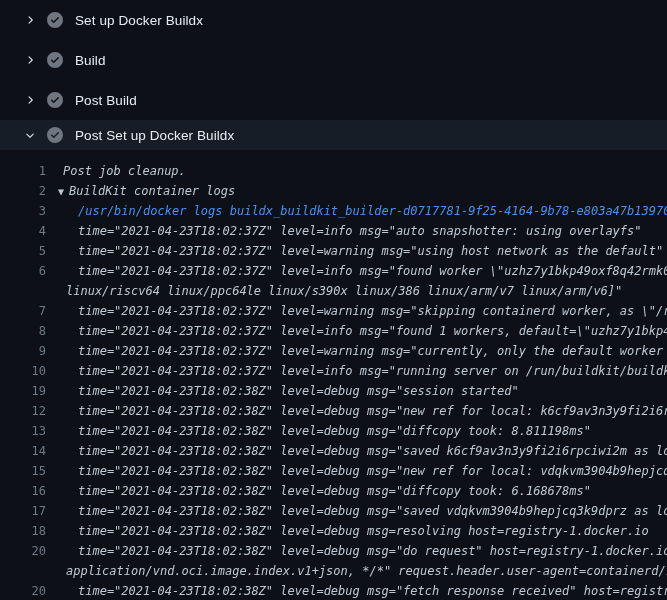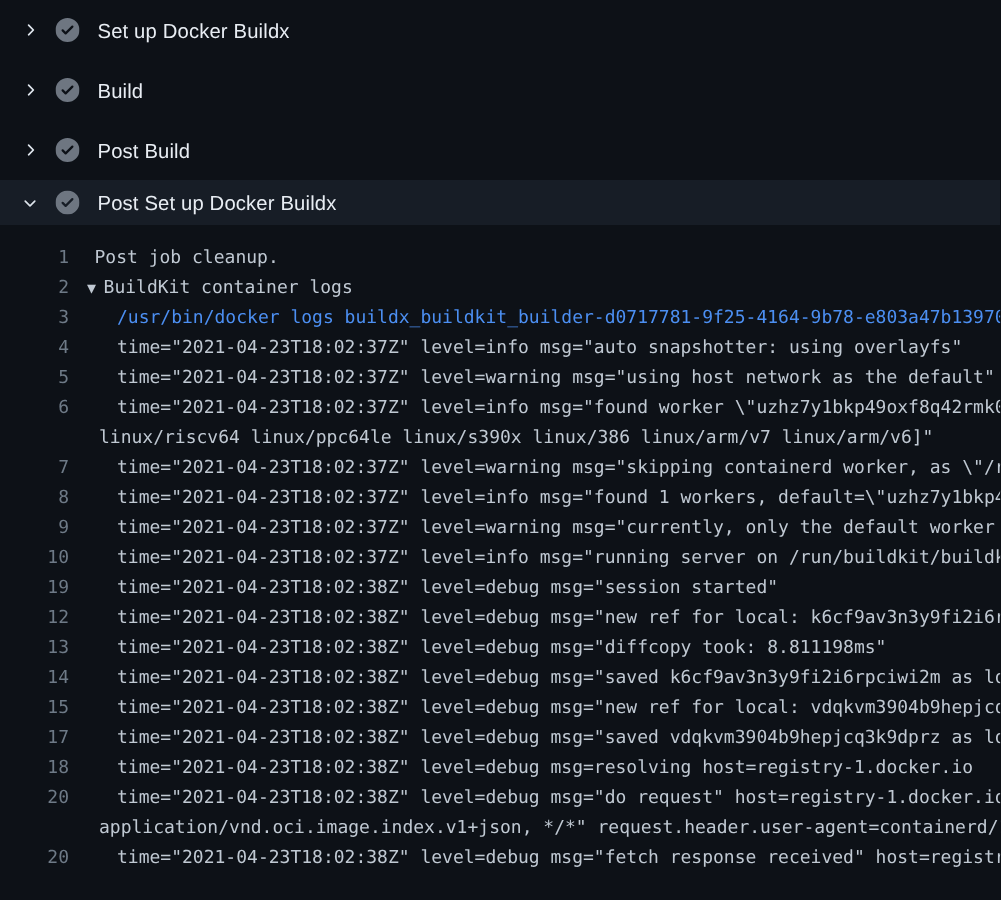--- a/index.html
+++ b/index.html
@@ -8,21 +8,21 @@
     width: 667px; height: 600px;
     overflow: hidden;
     background: #0d1117;
     font-family: "Liberation Sans", sans-serif;
   }
   
   .step-row {
     height: 40px;
     display: flex;
     align-items: center;
-    padding-left: 14px;
+    padding-left: 24px;
     cursor: pointer;
     box-sizing: border-box;
   }
   .step-row.expanded { background: #171d26; height: 30px; }
   .chev { width: 16px; height: 16px; flex: none; display: flex; align-items: center; }
   .chev svg { width: 12px; height: 12px; fill: #dee5ec; }
   .check { width: 16px; height: 16px; flex: none; margin-left: 7px; }
   .check svg { width: 16px; height: 16px; fill: #6e7681; }
   .step-title {
     margin-left: 12px;
@@ -39,21 +39,21 @@
     color: #c0c9d3;
   }
   .log-row { display: flex; white-space: pre; height: 20px; overflow: hidden; }
   .num {
     width: 46px; flex: none;
     text-align: right;
     color: #6e7a87;
     cursor: pointer;
     user-select: none;
   }
-  .txt { flex: none; }
+  .txt { flex: none; font-style: italic; }
   .ind-base  { margin-left: 17px; }
   .ind-group { margin-left: 12px; cursor: pointer; }
   .ind-child { margin-left: 32px; }
   .ind-cont  { margin-left: 20px; }
   .cmd { color: #4c8ff2; }
   .marker { margin-right: 5px; font-size: 10px; }
 </style>
 </head>
 <body>
 
@@ -114,19 +114,20 @@
       <div class="log-row"><span class="num"></span><span class="txt ind-cont">linux/riscv64 linux/ppc64le linux/s390x linux/386 linux/arm/v7 linux/arm/v6]"</span></div>
       <div class="log-row"><span class="num">7</span><span class="txt ind-child">time="2021-04-23T18:02:37Z" level=warning msg="skipping containerd worker, as \"/run</span></div>
       <div class="log-row"><span class="num">8</span><span class="txt ind-child">time="2021-04-23T18:02:37Z" level=info msg="found 1 workers, default=\"uzhz7y1bkp49o</span></div>
       <div class="log-row"><span class="num">9</span><span class="txt ind-child">time="2021-04-23T18:02:37Z" level=warning msg="currently, only the default worker ca</span></div>
       <div class="log-row"><span class="num">10</span><span class="txt ind-child">time="2021-04-23T18:02:37Z" level=info msg="running server on /run/buildkit/buildkit</span></div>
       <div class="log-row"><span class="num">19</span><span class="txt ind-child">time="2021-04-23T18:02:38Z" level=debug msg="session started"</span></div>
       <div class="log-row"><span class="num">12</span><span class="txt ind-child">time="2021-04-23T18:02:38Z" level=debug msg="new ref for local: k6cf9av3n3y9fi2i6rpc</span></div>
       <div class="log-row"><span class="num">13</span><span class="txt ind-child">time="2021-04-23T18:02:38Z" level=debug msg="diffcopy took: 8.811198ms"</span></div>
       <div class="log-row"><span class="num">14</span><span class="txt ind-child">time="2021-04-23T18:02:38Z" level=debug msg="saved k6cf9av3n3y9fi2i6rpciwi2m as loca</span></div>
       <div class="log-row"><span class="num">15</span><span class="txt ind-child">time="2021-04-23T18:02:38Z" level=debug msg="new ref for local: vdqkvm3904b9hepjcq3k</span></div>
+      <div class="log-row"><span class="num">16</span><span class="txt ind-child">time="2021-04-23T18:02:38Z" level=debug msg="diffcopy took: 6.168678ms"</span></div>
       <div class="log-row"><span class="num">17</span><span class="txt ind-child">time="2021-04-23T18:02:38Z" level=debug msg="saved vdqkvm3904b9hepjcq3k9dprz as loca</span></div>
       <div class="log-row"><span class="num">18</span><span class="txt ind-child">time="2021-04-23T18:02:38Z" level=debug msg=resolving host=registry-1.docker.io</span></div>
       <div class="log-row"><span class="num">20</span><span class="txt ind-child">time="2021-04-23T18:02:38Z" level=debug msg="do request" host=registry-1.docker.io r</span></div>
       <div class="log-row"><span class="num"></span><span class="txt ind-cont">application/vnd.oci.image.index.v1+json, */*" request.header.user-agent=containerd/1.4</span></div>
       <div class="log-row"><span class="num">20</span><span class="txt ind-child">time="2021-04-23T18:02:38Z" level=debug msg="fetch response received" host=registry-</span></div>
     </div>
 </div>
 
 </body></html>

